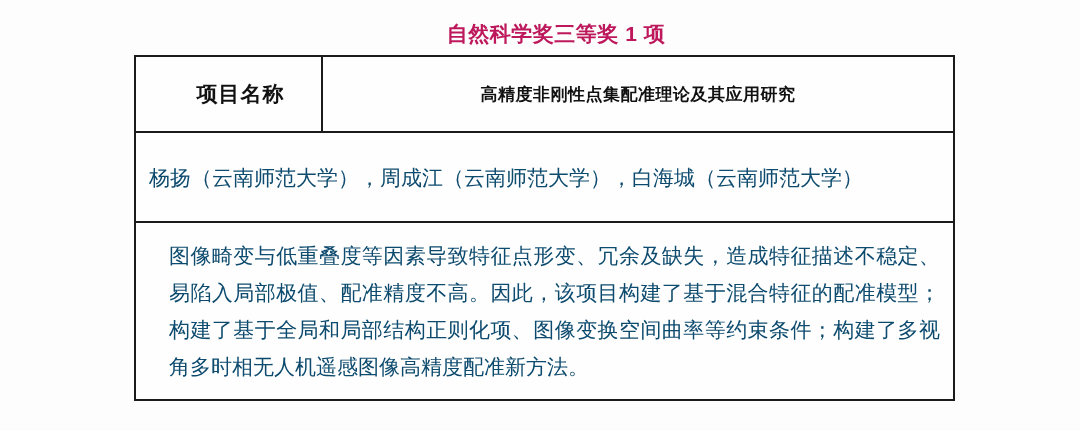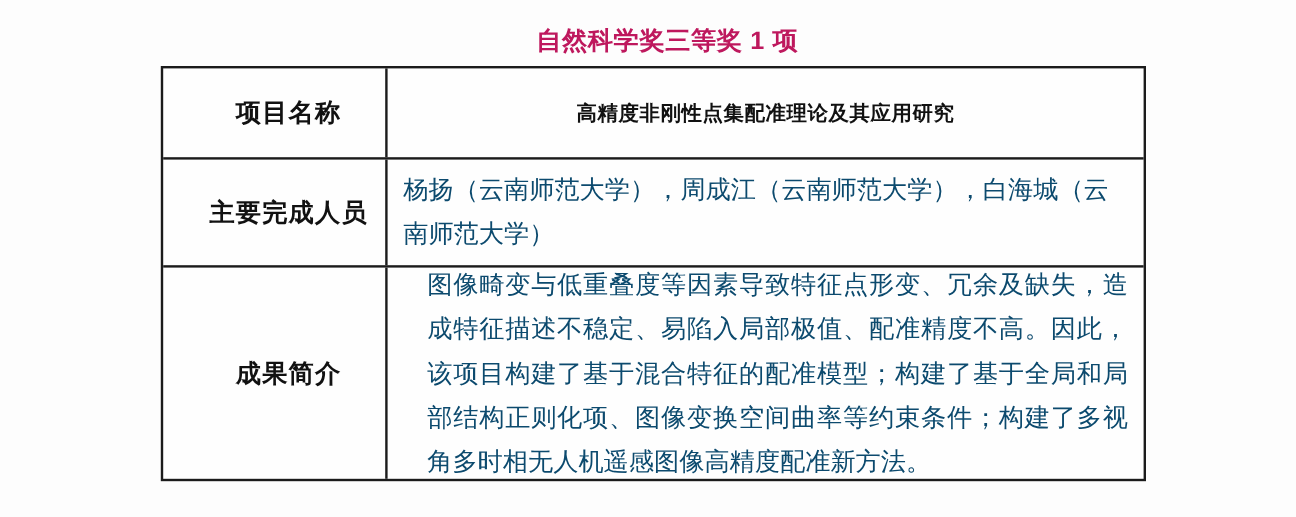--- a/index.html
+++ b/index.html
@@ -96,28 +96,26 @@
   <div class="award-table">
 
     <div class="t-row row-1">
       <div class="cell-label">项目名称</div>
       <div class="cell-content centered">
         <span class="txt">高精度非刚性点集配准理论及其应用研究</span>
       </div>
     </div>
 
     <div class="t-row row-2">
-      <div class="cell-label">主要完成人员</div>
       <div class="cell-content">
         <span class="txt">杨扬（云南师范大学），周成江（云南师范大学），白海城（云南师范大学）</span>
       </div>
     </div>
 
     <div class="t-row row-3">
-      <div class="cell-label">成果简介</div>
       <div class="cell-content justified">
         <span class="txt">图像畸变与低重叠度等因素导致特征点形变、冗余及缺失，造成特征描述不稳定、易陷入局部极值、配准精度不高。因此，该项目构建了基于混合特征的配准模型；构建了基于全局和局部结构正则化项、图像变换空间曲率等约束条件；构建了多视角多时相无人机遥感图像高精度配准新方法。</span>
       </div>
     </div>
 
   </div>
 
 </div>
 
 </body></html>

